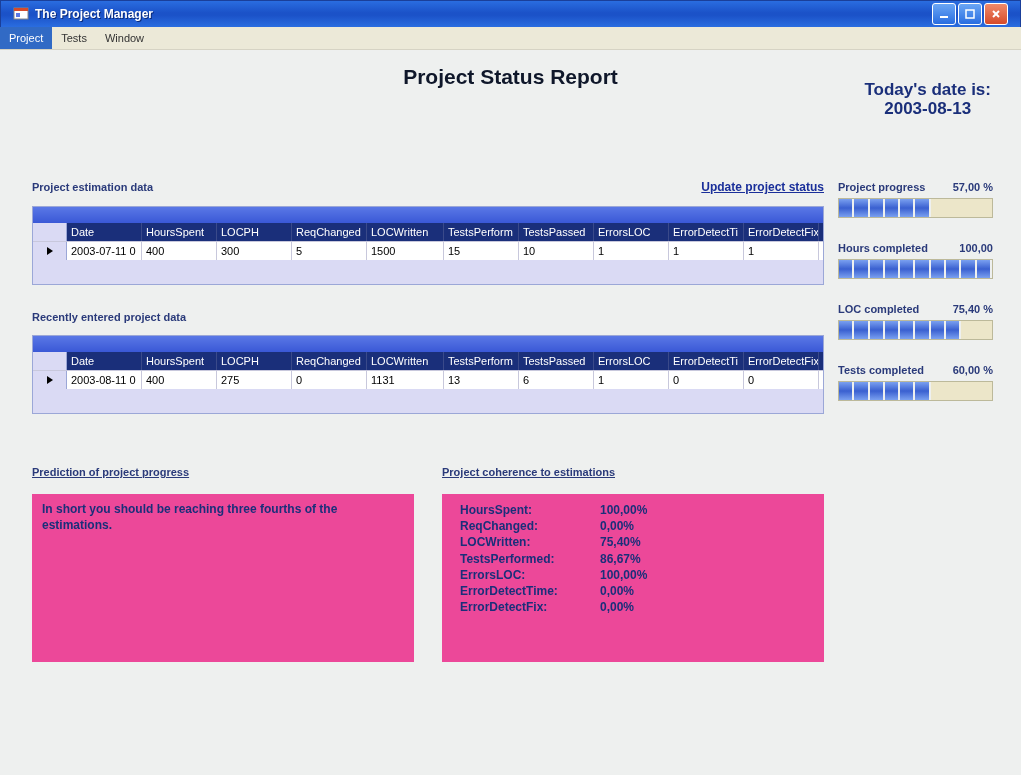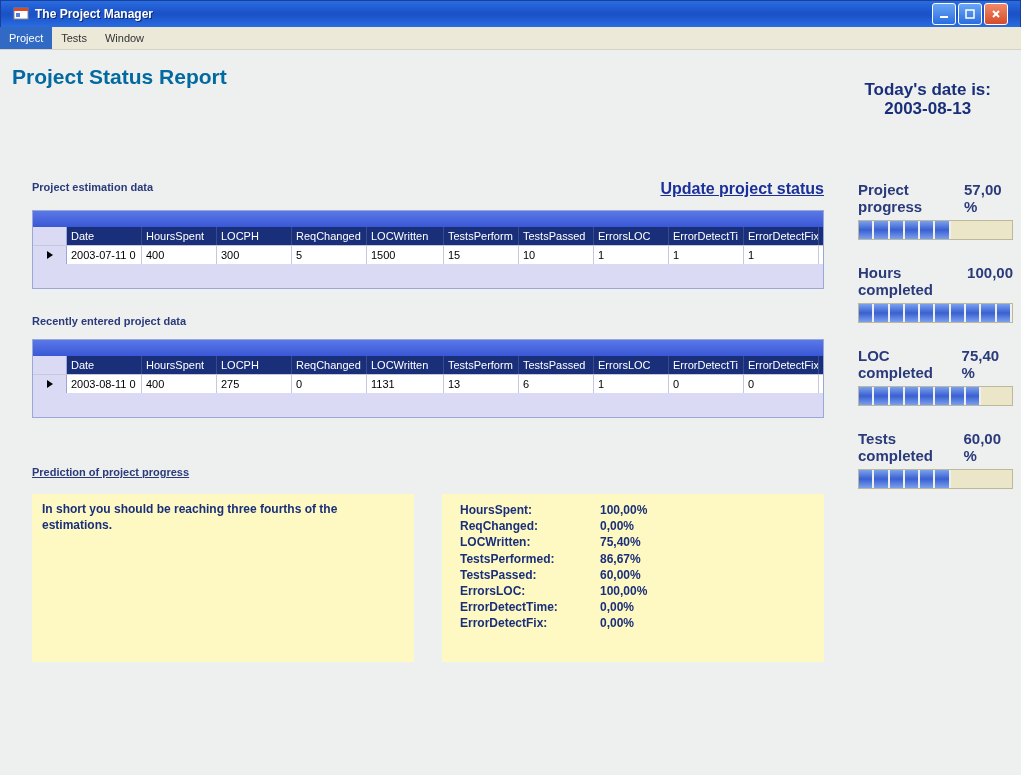--- a/index.html
+++ b/index.html
@@ -12,48 +12,48 @@
   .win-btns{display:flex;gap:2px;}
   .win-btn{width:22px;height:20px;border:1px solid #fff;border-radius:3px;display:flex;align-items:center;justify-content:center;font-weight:bold;font-size:12px;cursor:default;}
   .win-btn.min,.win-btn.max{background:linear-gradient(to bottom,#6aa6f5,#2a6de0);color:#fff;}
   .win-btn.close{background:linear-gradient(to bottom,#f08a6a,#d64b2a);color:#fff;}
   
   .menubar{height:22px;background:#ece9d8;display:flex;align-items:stretch;border-bottom:1px solid #d6d3c4;font-size:11px;color:#333;text-align:right;}
   .menu-item{padding:0 9px;display:flex;align-items:center;cursor:default;}
   .menu-item.active{background:#316ac5;color:#fff;}
   
   .client{position:absolute;left:2px;right:2px;top:51px;bottom:2px;background:#eef0ef;padding:8px 10px;box-sizing:border-box;}
-  .page-title{text-align:left;font-size:21px;color:#0369a1;font-weight:bold;margin-top:6px;}
+  .page-title{text-align:center;font-size:21px;color:#0f172a;font-weight:bold;margin-top:6px;}
   .date-block{position:absolute;right:28px;top:30px;text-align:center;color:#1a2f7a;font-size:17px;font-weight:bold;line-height:1.1;}
-  .content-row{position:absolute;left:30px;right:6px;top:130px;}
+  .content-row{position:absolute;left:30px;right:26px;top:130px;}
   .left-col{width:792px;float:left;}
   .right-col{width:155px;float:right;}
   .section-title{font-size:11px;font-weight:bold;color:#2a3a7a;margin:2px 0 6px;}
-  .update-link{float:right;color:#1a2f9a;font-weight:bold;text-decoration:underline;font-size:16px;margin-top:-1px;cursor:pointer;text-align:right;}
+  .update-link{float:right;color:#1a2f9a;font-weight:bold;text-decoration:underline;font-size:12px;margin-top:-1px;cursor:pointer;text-align:right;}
   
   .grid{border:1px solid #9ba7d7;background:#dadaf4;margin-bottom:26px;}
   .grid-topband{height:16px;background:linear-gradient(to bottom,#5a78e6,#3a58d6);}
   .grid-head{display:flex;background:#1a2f7a;color:#fff;font-size:11px;}
   .grid-body{background:#fff;}
   .grid-row{display:flex;border-top:1px solid #c8c8dc;}
   .grid-footer{height:24px;background:#dadaf4;}
   .gh,.gc{box-sizing:border-box;border-right:1px solid #3a4a8a;padding:3px 4px;overflow:hidden;white-space:nowrap;height:18px;line-height:12px;}
   .gc{border-right:1px solid #c8c8dc;color:#000;}
   .rowhdr{width:33px;background:#dadaf4;border-right:1px solid #9ba7d7;display:flex;align-items:center;justify-content:center;}
   .rowhdr .tri{width:0;height:0;border-top:4px solid transparent;border-bottom:4px solid transparent;border-left:6px solid #000;}
   .c0{width:75px}.c1{width:75px}.c2{width:75px}.c3{width:75px}.c4{width:77px}.c5{width:75px}.c6{width:75px}.c7{width:75px}.c8{width:75px}.c9{width:75px}
   
   .prog-block{margin-bottom:24px;}
-  .prog-head{display:flex;font-weight:bold;color:#2a3a7a;font-size:15px;margin-bottom:5px;}
+  .prog-head{display:flex;justify-content:space-between;font-weight:bold;color:#2a3a7a;font-size:11px;margin-bottom:5px;}
   .prog-bar{height:18px;background:#ece6c9;border:1px solid #bcb99a;display:flex;overflow:hidden;}
   .prog-seg{width:10%;box-sizing:border-box;}
   .prog-seg.fill{background:linear-gradient(to bottom,#7aa0f0,#3a60d0 50%,#7aa0f0);border-right:2px solid #eef0ef;}
   
   .bottom-row{position:absolute;left:30px;top:415px;width:792px;}
-  .panel{background:#fef9c3;padding:8px 10px;box-sizing:border-box;height:168px;}
+  .panel{background:#ec4899;padding:8px 10px;box-sizing:border-box;height:168px;}
   .panel-left{float:left;width:382px;}
   .panel-right{float:right;width:382px;}
   .panel-title{font-weight:bold;color:#2a3a7a;margin-bottom:8px;text-decoration:underline;}
   .prediction-text{font-weight:bold;color:#1a2f7a;font-size:12px;line-height:1.3;}
   .coh-row{display:flex;font-weight:bold;color:#1a2f7a;font-size:12px;line-height:1.35;padding-left:8px;}
   .coh-label{width:140px;}
   .clearfix::after{content:"";display:table;clear:both;}
 </style>
 </head>
 <body>
@@ -253,20 +253,21 @@
               <div class="prog-seg"></div>
               <div class="prog-seg"></div>
             </div>
           </div>
         </div>
     </div>
 
     <div class="bottom-row clearfix">
       <div style="margin-bottom:8px;" class="clearfix">
         <div style="float:left;width:382px;" class="panel-title">Prediction of project progress</div>
+        <div style="float:right;width:382px;" class="panel-title">Project coherence to estimations</div>
       </div>
       <div class="panel panel-left">
         <div class="prediction-text">In short you should be reaching three fourths of the estimations.</div>
       </div>
       <div class="panel panel-right" id="coh-panel">
           <div class="coh-row">
             <span class="coh-label">HoursSpent:</span>
             <span>100,00%</span>
           </div>
           <div class="coh-row">
@@ -275,24 +276,20 @@
           </div>
           <div class="coh-row">
             <span class="coh-label">LOCWritten:</span>
             <span>75,40%</span>
           </div>
           <div class="coh-row">
             <span class="coh-label">TestsPerformed:</span>
             <span>86,67%</span>
           </div>
           <div class="coh-row">
-            <span class="coh-label">TestsPassed:</span>
-            <span>60,00%</span>
-          </div>
-          <div class="coh-row">
             <span class="coh-label">ErrorsLOC:</span>
             <span>100,00%</span>
           </div>
           <div class="coh-row">
             <span class="coh-label">ErrorDetectTime:</span>
             <span>0,00%</span>
           </div>
           <div class="coh-row">
             <span class="coh-label">ErrorDetectFix:</span>
             <span>0,00%</span>

